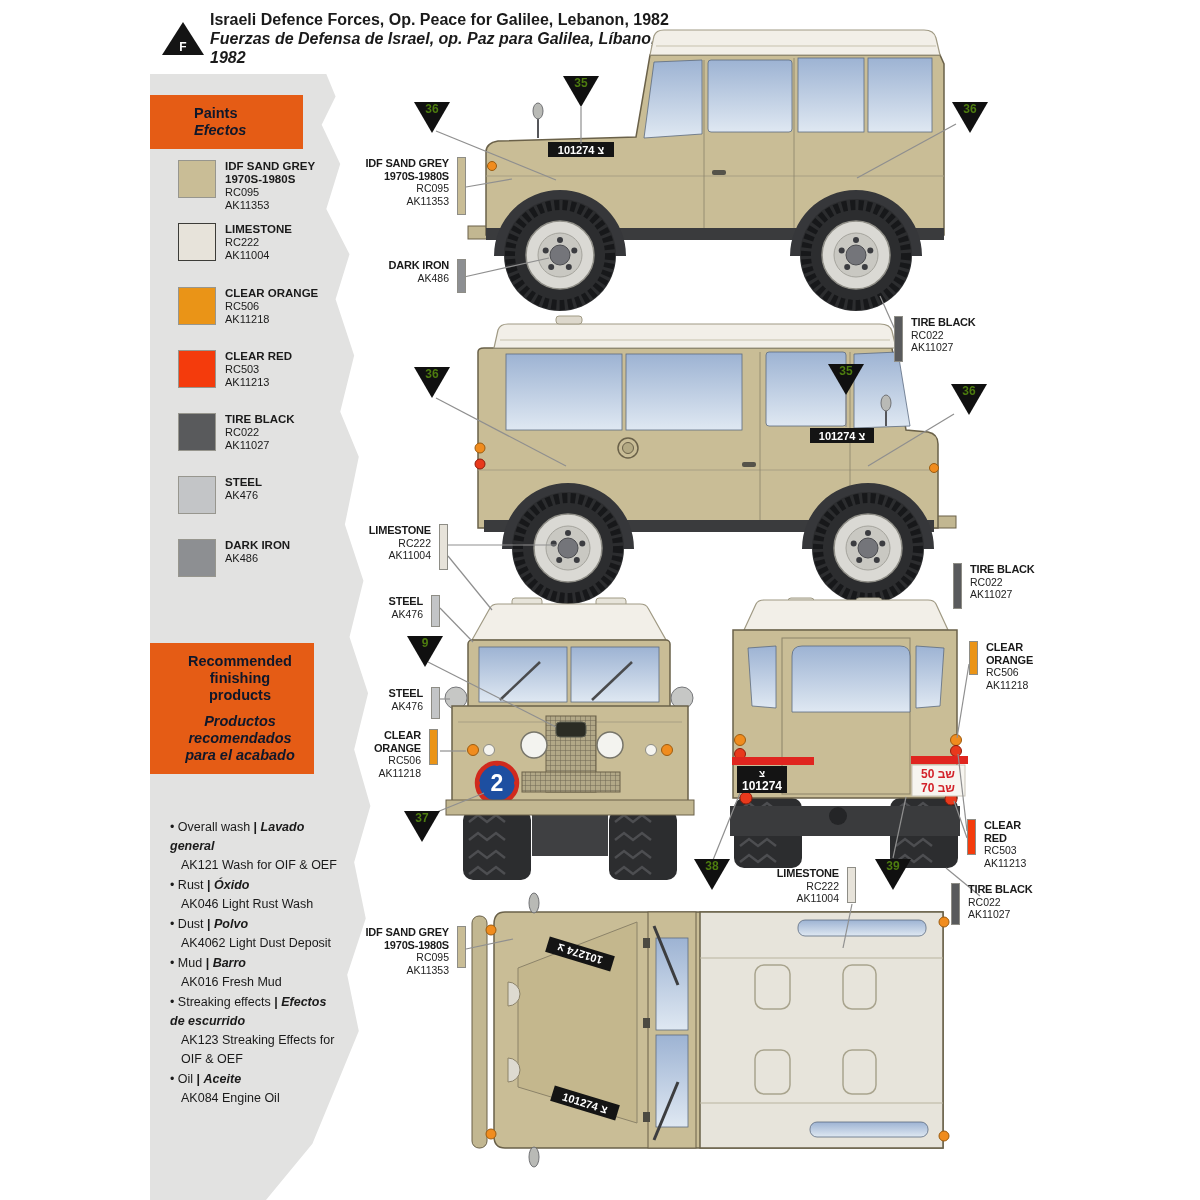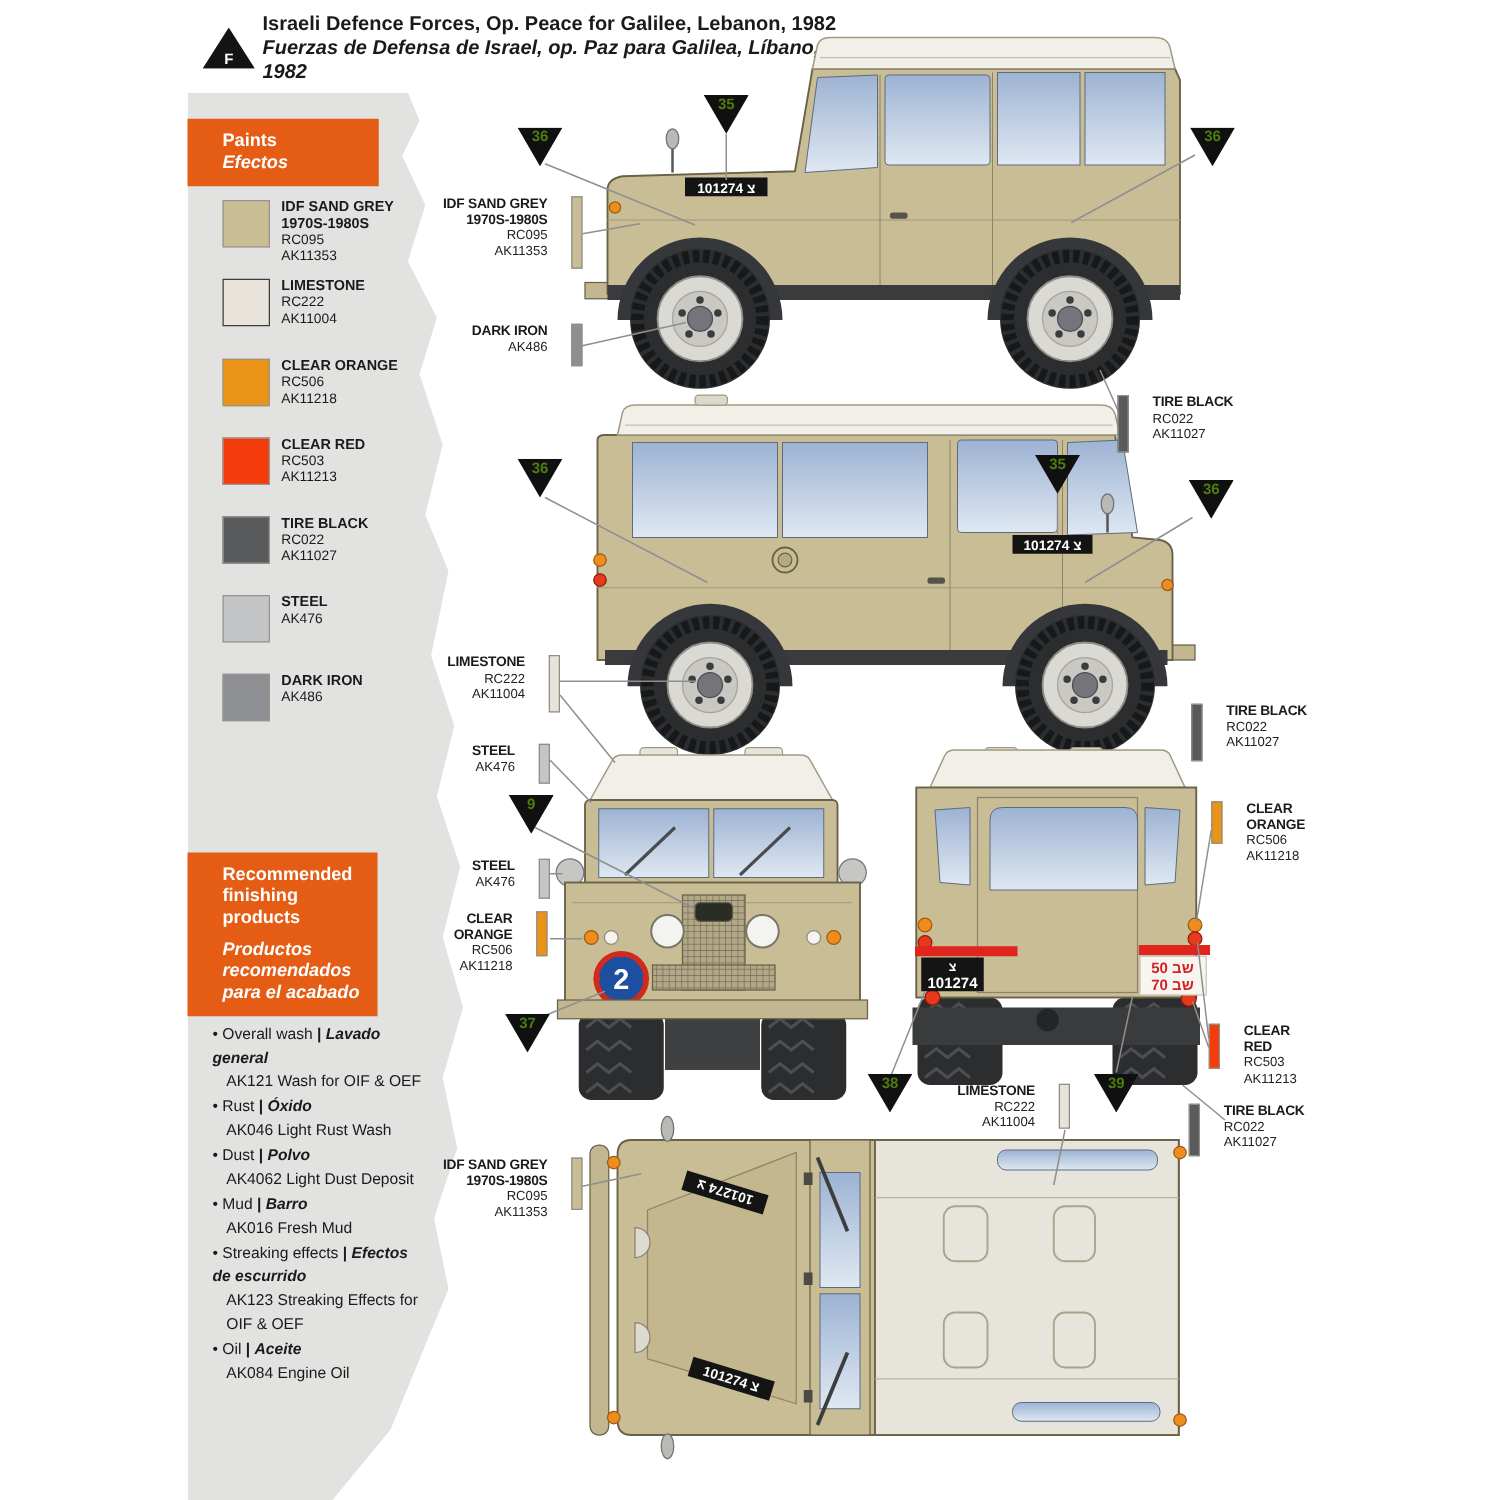--- a/index.html
+++ b/index.html
@@ -11,39 +11,39 @@
         clip-path:polygon(0 0,76% 0,80% 2%,74% 4.5%,82% 8%,76% 12%,86% 16%,80% 20%,88% 25%,
         82% 30%,90% 34%,84% 40%,92% 45%,86% 50%,94% 55%,88% 60%,95% 65%,88% 70%,93% 75%,
         85% 80%,90% 85%,80% 90%,70% 95%,50% 100%,0 100%);}
   
   .fmark{position:absolute;left:162px;top:22px;width:42px;height:33px;background:#141414;
          clip-path:polygon(50% 0,100% 100%,0 100%);display:flex;align-items:flex-end;
          justify-content:center;color:#fff;font-size:12px;font-weight:bold;padding-bottom:1px;box-sizing:border-box;}
   .title{position:absolute;left:210px;top:10px;width:480px;font-size:16px;font-weight:bold;line-height:19px;}
   .title .es{font-style:italic;}
   
-  .opanel{position:absolute;left:150px;background:#e55c15;color:#ffffff;font-weight:bold;
-          padding:10px 12px 10px 28px;box-sizing:border-box;}
+  .opanel{position:absolute;left:150px;background:#e55c15;color:#0f172a;font-weight:bold;
+          padding:10px 12px 10px 44px;box-sizing:border-box;}
   .opanel .en{font-size:14.5px;line-height:17px;}
   .opanel .es{font-size:14.5px;line-height:17px;font-style:italic;margin-top:9px;}
   
   .pitem{position:absolute;left:178px;display:flex;gap:9px;align-items:flex-start;}
   .pswatch{width:38px;height:38px;border:1px solid #97968e;box-sizing:border-box;flex:0 0 auto;}
   .pswatch.lim{border:1px solid #3c3c38;}
   .ptext .nm{font-weight:bold;font-size:11.5px;line-height:13px;max-width:120px;}
   .ptext .cd{font-size:11px;line-height:13px;}
   
   .flist{position:absolute;left:170px;top:818px;width:168px;font-size:12.5px;line-height:19px;}
   .fitem{margin-bottom:1px;}
   .fi-en{font-weight:normal;}
   .fi-sep{font-weight:bold;}
   .fi-es{font-weight:bold;font-style:italic;}
   .fi-prod{padding-left:11px;}
   
-  .callout{position:absolute;display:flex;gap:19px;align-items:flex-start;}
+  .callout{position:absolute;display:flex;gap:8px;align-items:flex-start;}
   .callout .ctext{flex:1 1 auto;}
   .callout.ra .ctext{text-align:right;}
   .cl1{font-weight:bold;font-size:11px;line-height:12.5px;letter-spacing:-0.2px;}
   .cl2{font-size:10.5px;line-height:12.5px;color:#222;}
   .cbar{width:9px;flex:0 0 auto;border:0.5px solid #8e8d86;box-sizing:border-box;}
   
   .tri{position:absolute;width:36px;height:31px;background:#101010;
        clip-path:polygon(0 0,100% 0,50% 100%);color:#4d7c0f;font-weight:bold;font-size:12px;
        text-align:center;line-height:15px;}
   svg text{font-family:"Liberation Sans",sans-serif;}
@@ -117,21 +117,21 @@
     </div>
   </div>
   <div class="pitem" style="top:539px;">
     <div class="pswatch" style="background: rgb(141, 143, 146);"></div>
     <div class="ptext">
       <div class="nm">DARK IRON</div>
       <div class="cd">AK486</div>
     </div>
   </div>
 
-  <div class="opanel" style="top:682px;width:152px;padding-left:28px;">
+  <div class="opanel" style="top:643px;width:164px;padding-left:28px;text-align:center;">
     <div class="en">Recommended finishing products</div>
     <div class="es">Productos recomendados para el acabado</div>
   </div>
 
   <div class="flist">
     <div class="fitem">
       <span>• </span><span class="fi-en">Overall wash</span><span class="fi-sep"> | </span><span class="fi-es">Lavado general</span>
       <div class="fi-prod">AK121 Wash for OIF &amp; OEF</div>
     </div>
     <div class="fitem">

